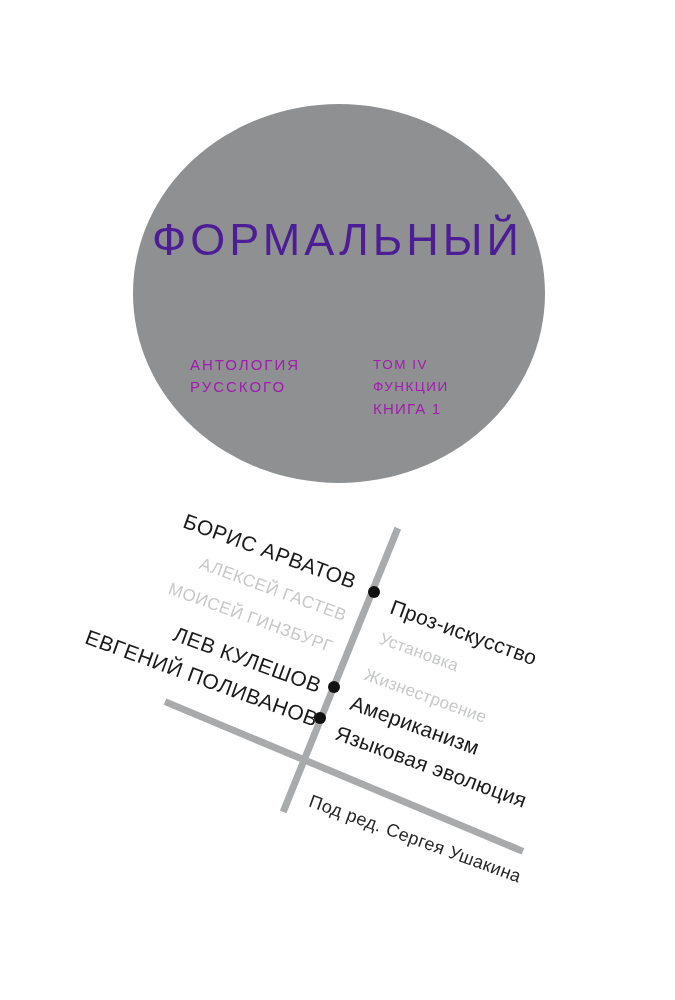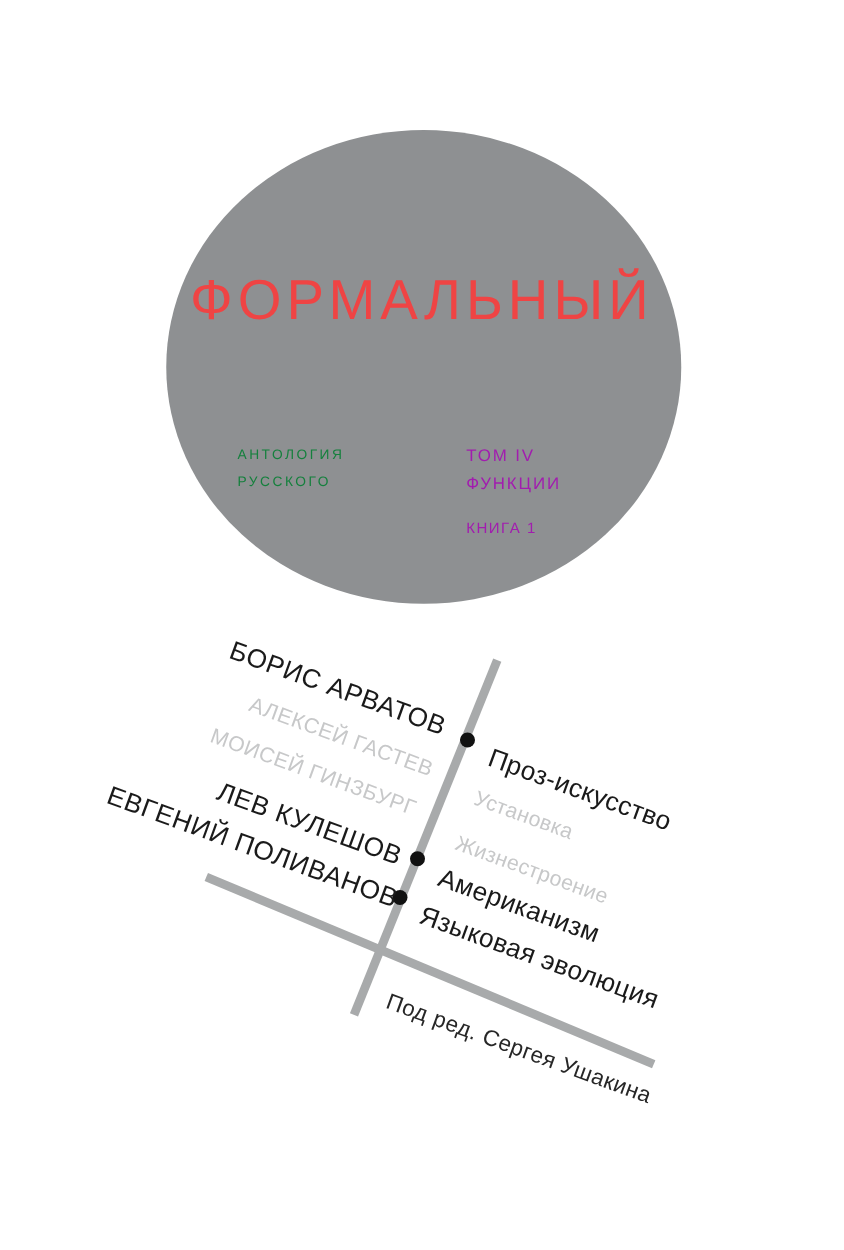--- a/index.html
+++ b/index.html
@@ -7,35 +7,35 @@
     position:relative;width:675px;height:1000px;background:#ffffff;
     overflow:hidden;font-family:"Liberation Sans", sans-serif;
     margin:0 auto;
   }
   
   .circle{
     position:absolute;left:133px;top:104px;width:412px;height:379px;
     border-radius:50%;background:#8e9092;
   }
   .main-title{
-    position:absolute;left:152px;top:209px;color:#ef4444;
+    position:absolute;left:152px;top:209px;color:#4c1d95;
     font-size:45px;line-height:61px;letter-spacing:4px;font-weight:400;
     white-space:nowrap;
   }
   .subtitle{
-    position:absolute;left:190px;top:354px;color:#15803d;
-    font-size:11px;line-height:21.5px;letter-spacing:2px;font-weight:400;
+    position:absolute;left:190px;top:354px;color:#a21caf;
+    font-size:15px;line-height:21.5px;letter-spacing:2px;font-weight:400;
     white-space:nowrap;
   }
   .volume{
     position:absolute;left:373px;top:354px;color:#a21caf;
     font-size:13.5px;line-height:21.5px;letter-spacing:1.5px;font-weight:400;
     white-space:nowrap;
   }
-  .volume .small{font-size:12px;letter-spacing:1.2px;display:block;margin-top:15px;}
+  .volume .small{font-size:15px;letter-spacing:1.2px;display:block;margin-top:1px;}
   .subtitle span,.volume span{display:block;}
 
   
   .axis{position:absolute;background:#a8aaab;}
   .axis-main{left:337px;top:517px;width:7px;height:306px;transform:rotate(22deg);}
   .axis-cross{left:150px;top:773px;width:388px;height:7px;transform:rotate(22.7deg);}
   .dot{position:absolute;width:12px;height:12px;border-radius:50%;background:#111111;}
   .dot1{left:368px;top:586px;}
   .dot2{left:328px;top:681px;}
   .dot3{left:314px;top:712px;}

